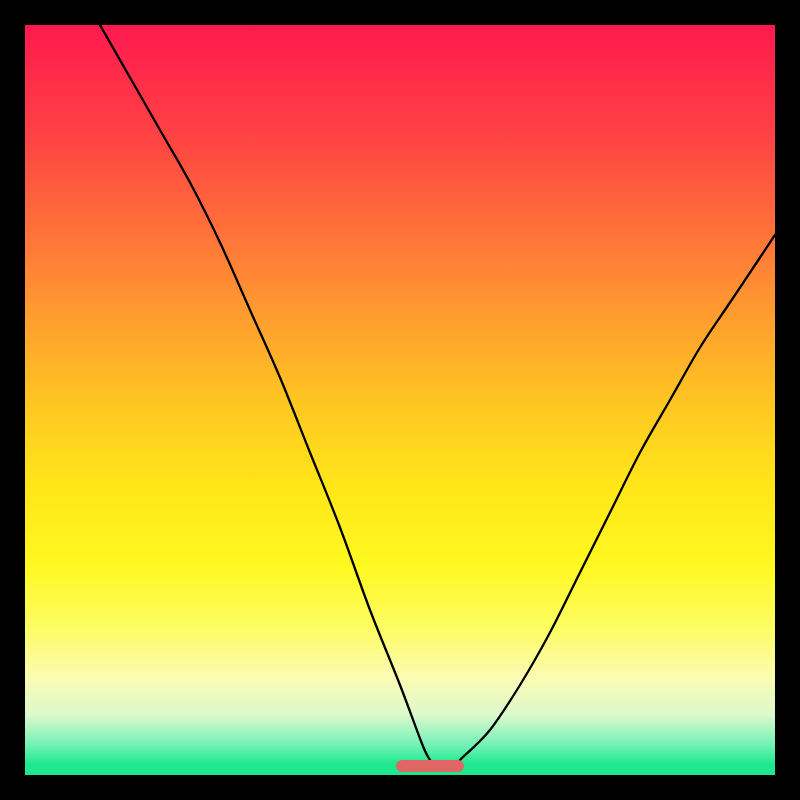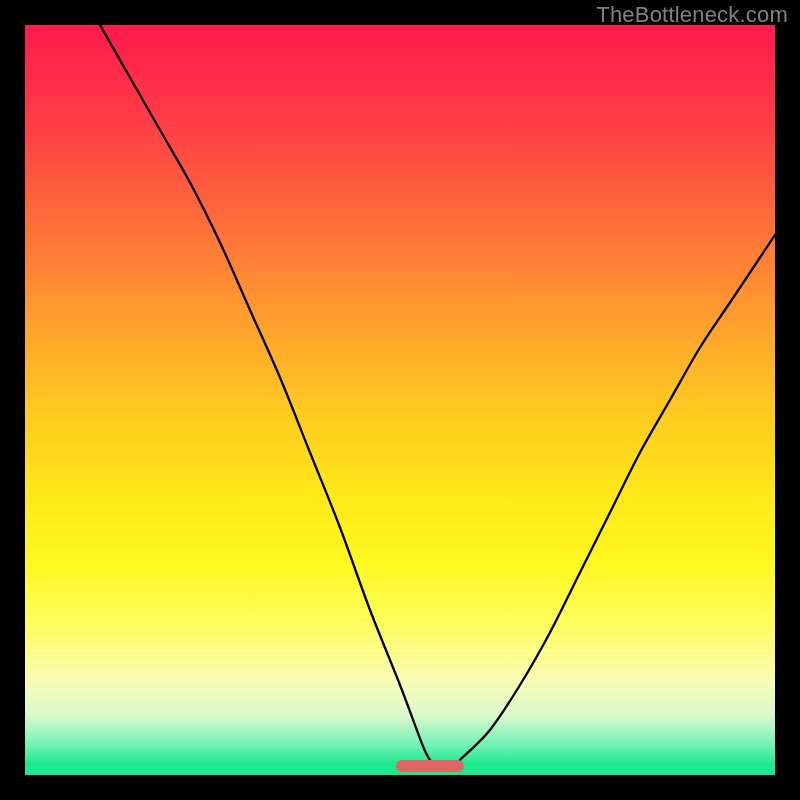--- a/index.html
+++ b/index.html
@@ -75,21 +75,20 @@
     fill: none;
     stroke: #000;
     stroke-width: 2.3;
     stroke-linecap: round;
   }
 </style>
 </head>
 <body>
 
 <div class="frame">
-  <div class="watermark">TheBottleneck.com</div>
 
   <div class="plot-area">
     <div class="gradient"></div>
 
     <svg class="curve" viewBox="0 0 750 750" preserveAspectRatio="none">
       <path id="left-path" d="M 75.0 0.0 C 79.8 8.4, 95.4 35.7, 105.0 52.5 C 114.6 69.3, 125.4 88.2, 135.0 105.0 C 144.6 121.8, 155.4 139.5, 165.0 157.5 C 174.6 175.5, 185.4 197.1, 195.0 217.5 C 204.6 237.9, 215.4 263.4, 225.0 285.0 C 234.6 306.6, 245.4 329.7, 255.0 352.5 C 264.6 375.3, 275.4 403.5, 285.0 427.5 C 294.6 451.5, 305.4 477.3, 315.0 502.5 C 324.6 527.7, 335.4 559.8, 345.0 585.0 C 354.6 610.2, 366.6 638.4, 375.0 660.0 C 383.4 681.6, 392.7 708.0, 397.5 720.0 C 402.3 732.0, 403.8 732.6, 405.0 735.0"></path>
       <path id="right-path" d="M 435.0 735.0 C 439.8 730.2, 455.4 717.0, 465.0 705.0 C 474.6 693.0, 485.4 675.6, 495.0 660.0 C 504.6 644.4, 515.4 625.5, 525.0 607.5 C 534.6 589.5, 545.4 566.7, 555.0 547.5 C 564.6 528.3, 575.4 506.7, 585.0 487.5 C 594.6 468.3, 605.4 445.5, 615.0 427.5 C 624.6 409.5, 635.4 391.8, 645.0 375.0 C 654.6 358.2, 665.4 338.1, 675.0 322.5 C 684.6 306.9, 695.4 291.9, 705.0 277.5 C 714.6 263.1, 727.8 243.3, 735.0 232.5 C 742.2 221.7, 747.6 213.6, 750.0 210.0"></path>
     </svg>
 
     <div class="marker" id="valley-marker" style="left: 371.25px; width: 67.5px; height: 12px; bottom: 3px;"></div>

